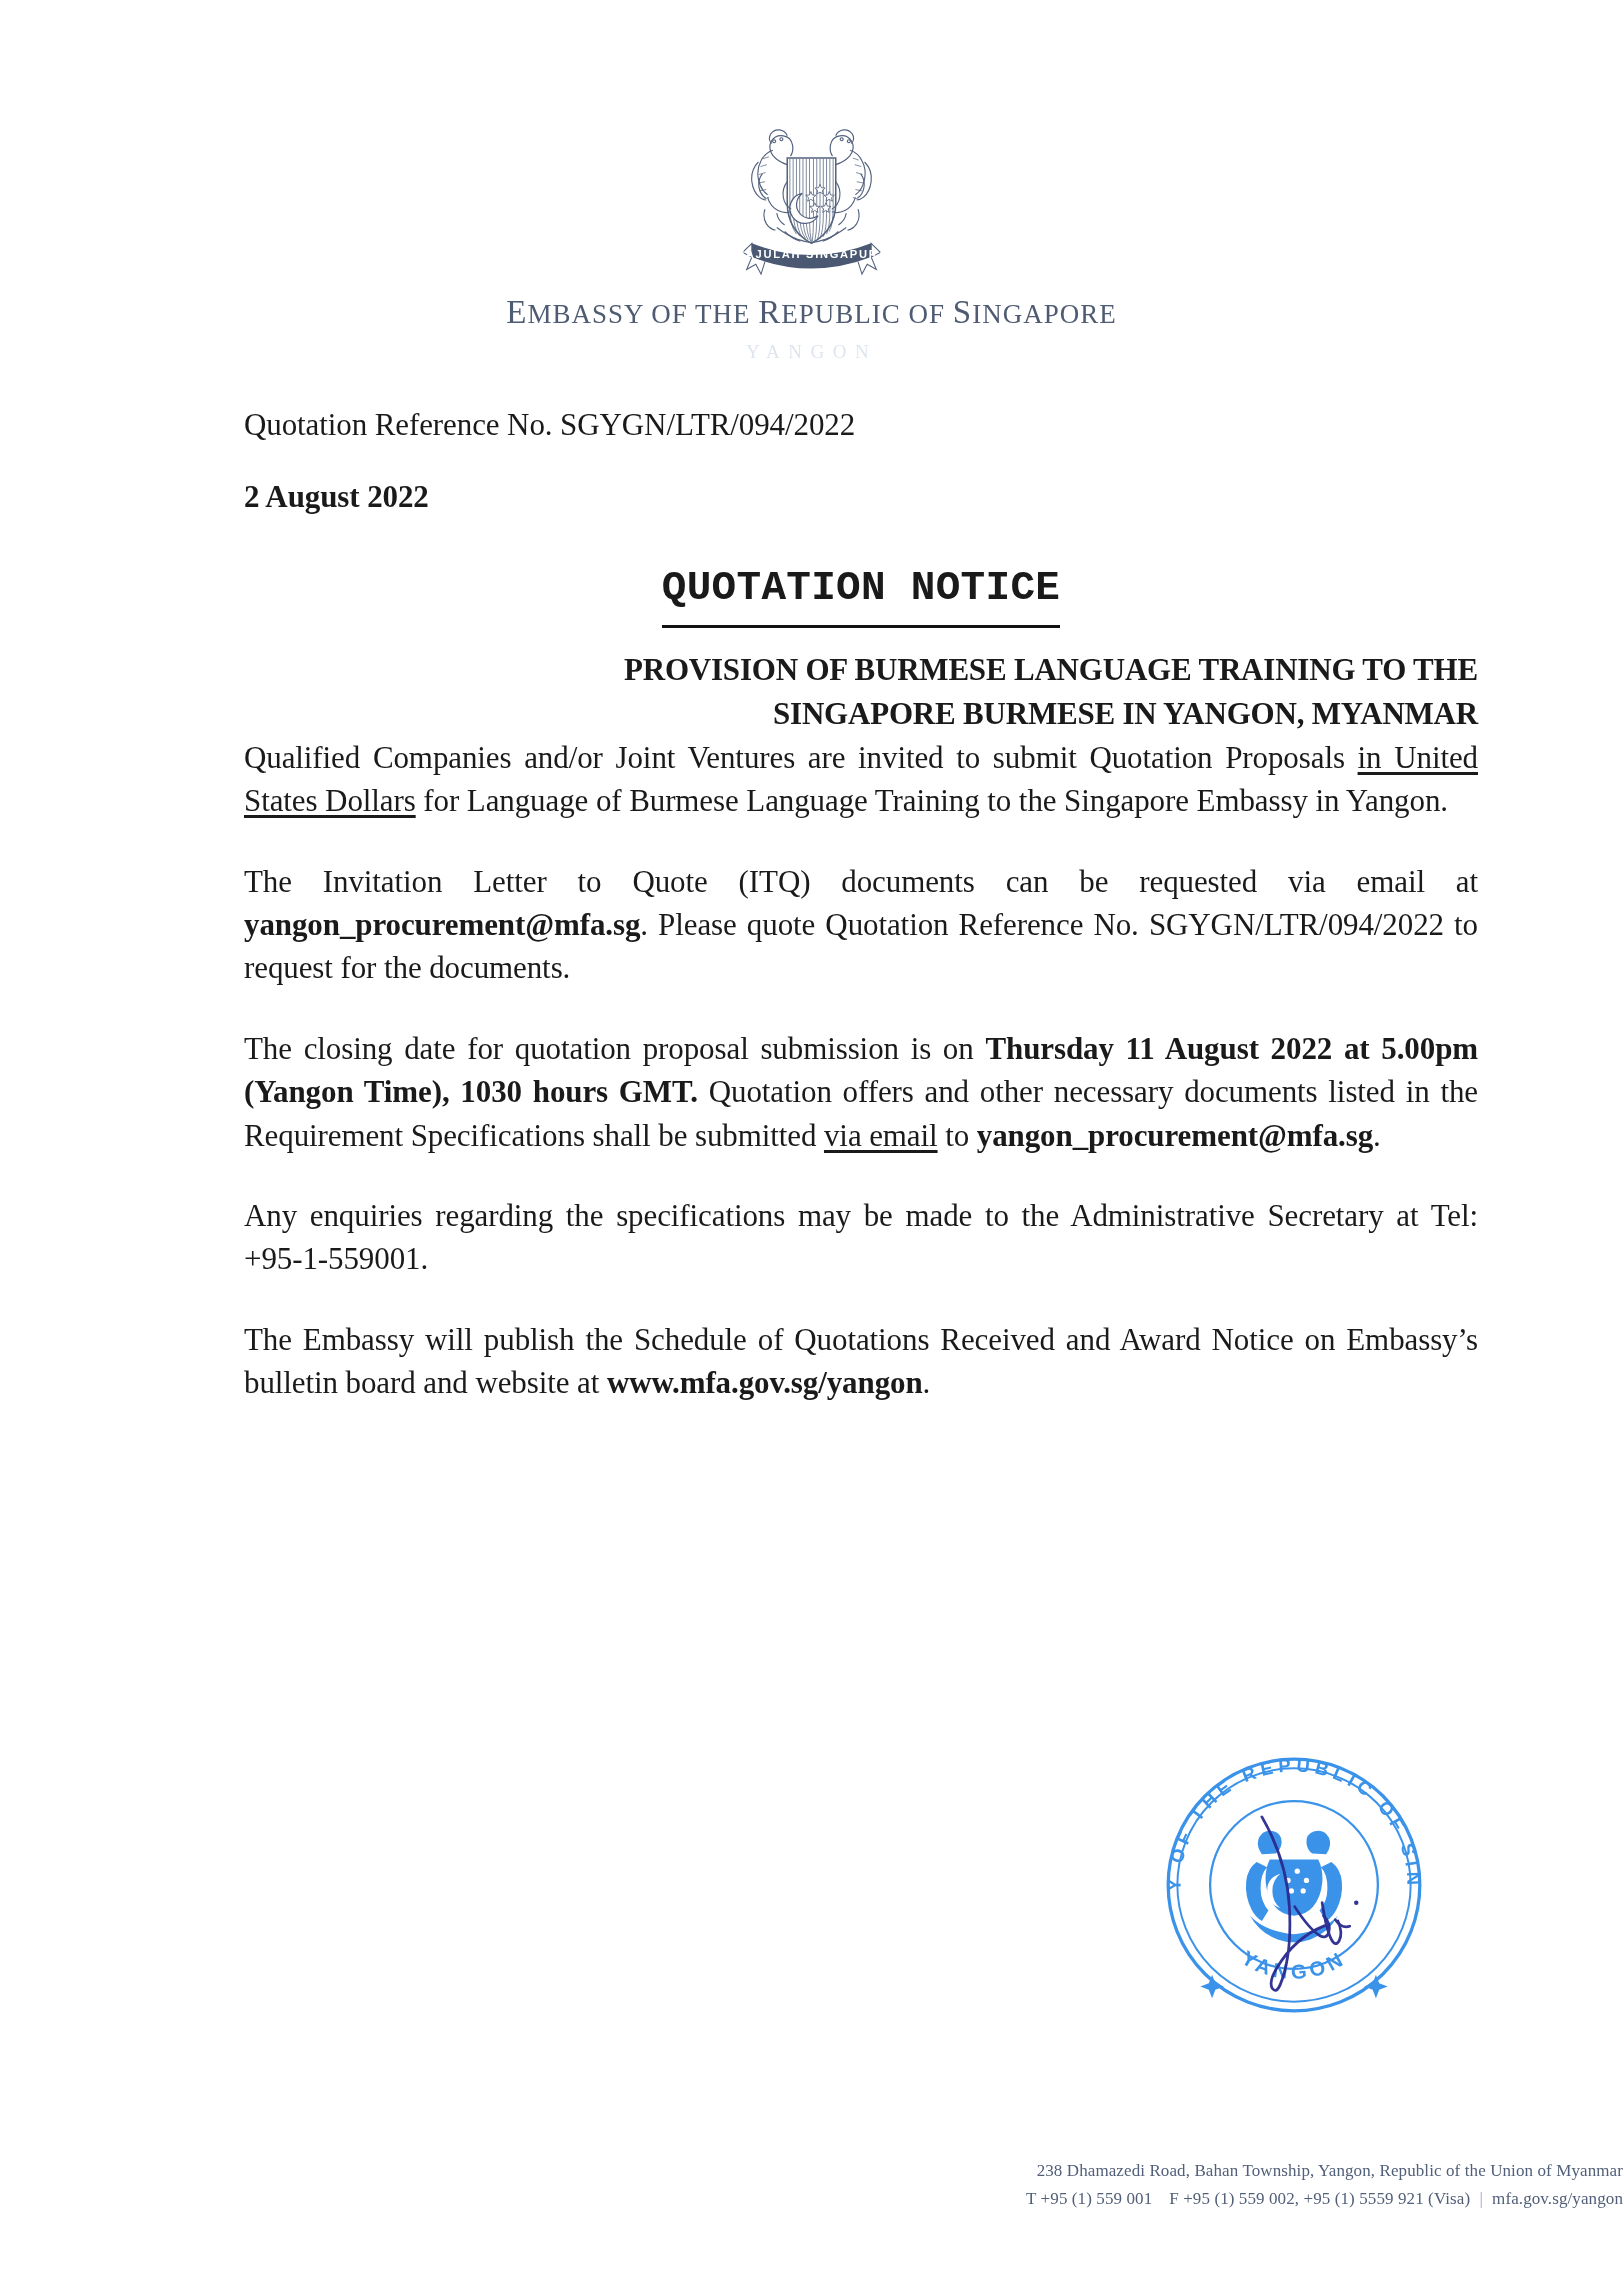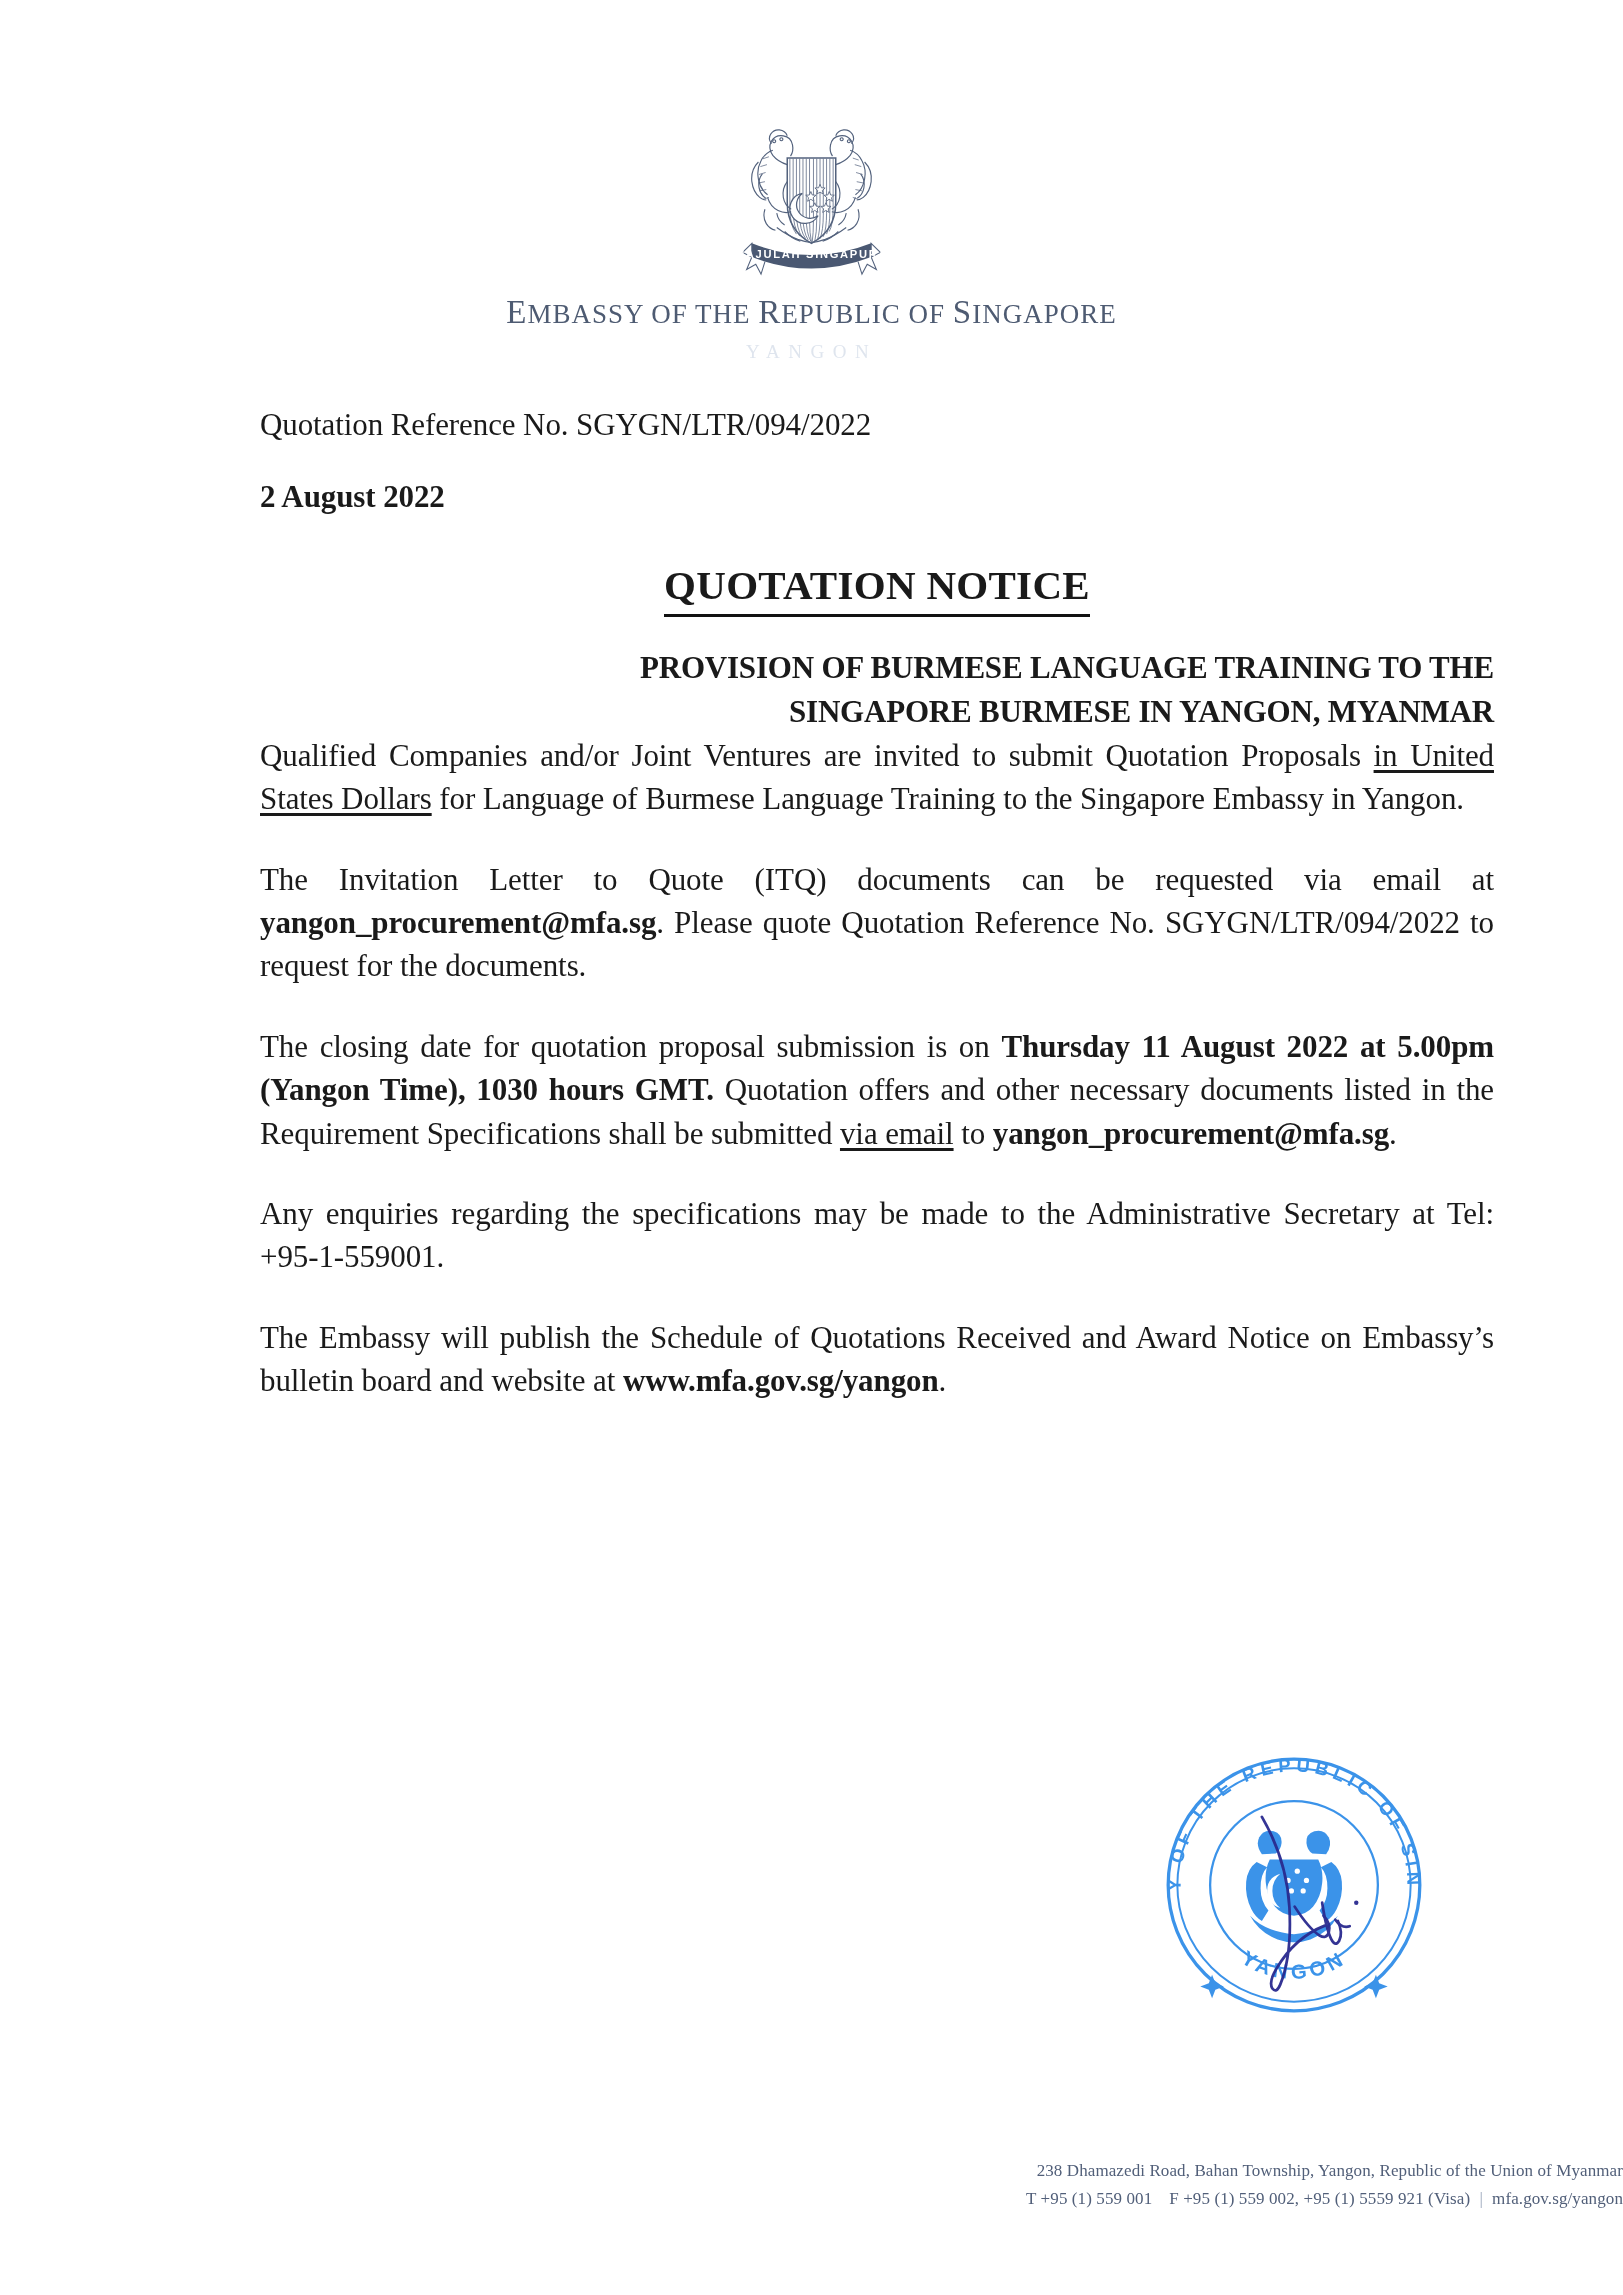--- a/index.html
+++ b/index.html
@@ -47,21 +47,20 @@
     letter-spacing: 8.5px;
     color: #dfe5ee;
   }
 
   
   .body-block {
     position: absolute;
     left: 244px;
     top: 406px;
     width: 1234px;
-    margin-left: 16px;
   }
 
   .refline {
     font-size: 31px;
     line-height: 1.25;
     letter-spacing: -0.1px;
   }
   .dateline {
     margin-top: 34px;
     font-size: 31px;
@@ -71,21 +70,22 @@
 
   .doc-title {
     margin-top: 46px;
     text-align: center;
     font-size: 41px;
     font-weight: bold;
     letter-spacing: 0.3px;
   }
   .doc-title span {
     border-bottom: 3.3px solid #111;
-    padding-bottom: 6px;
+    padding-bottom: 14px;
+    font-family: Liberation Mono, monospace;
   }
 
   .doc-subtitle {
     margin-top: 37px;
     text-align: right;
     font-size: 31px;
     font-weight: bold;
     line-height: 1.42;
     letter-spacing: -0.2px;
   }

